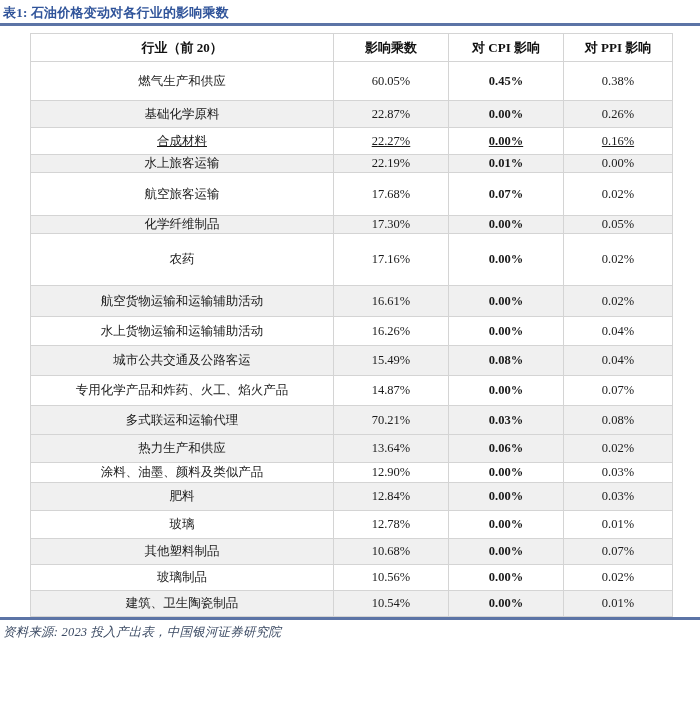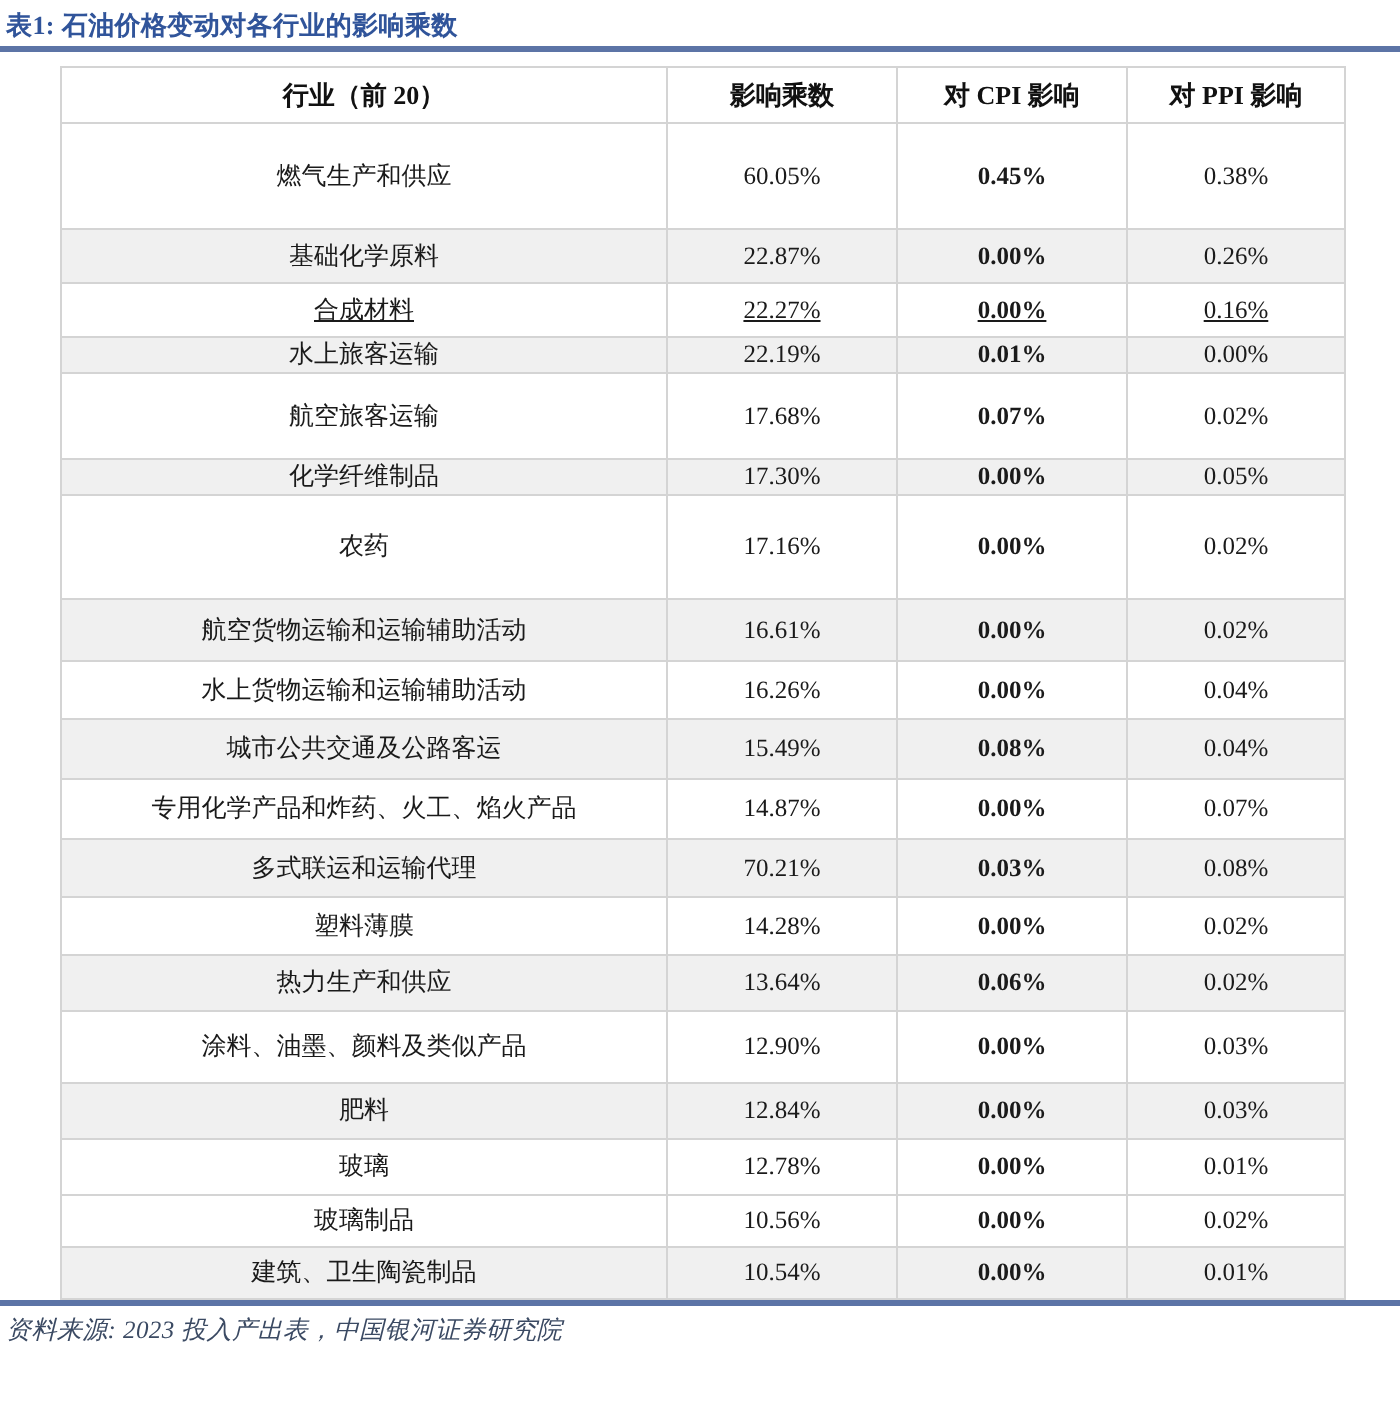--- a/index.html
+++ b/index.html
@@ -82,21 +82,21 @@
     </colgroup>
     <thead>
       <tr>
         <th>行业（前 20）</th>
         <th>影响乘数</th>
         <th>对 CPI 影响</th>
         <th>对 PPI 影响</th>
       </tr>
     </thead>
     <tbody id="table-body">
-        <tr style="height: 53px;">
+        <tr style="height: 39px;">
           <td class="col-industry">燃气生产和供应</td>
           <td class="col-multiplier">60.05%</td>
           <td class="col-cpi">0.45%</td>
           <td class="col-ppi">0.38%</td>
         </tr>
         <tr class="striped" style="height: 27px;">
           <td class="col-industry">基础化学原料</td>
           <td class="col-multiplier">22.87%</td>
           <td class="col-cpi">0.00%</td>
           <td class="col-ppi">0.26%</td>
@@ -154,50 +154,50 @@
           <td class="col-multiplier">14.87%</td>
           <td class="col-cpi">0.00%</td>
           <td class="col-ppi">0.07%</td>
         </tr>
         <tr class="striped" style="height: 29px;">
           <td class="col-industry">多式联运和运输代理</td>
           <td class="col-multiplier">70.21%</td>
           <td class="col-cpi">0.03%</td>
           <td class="col-ppi">0.08%</td>
         </tr>
-        <tr style="height: 29px;">
-          <td class="col-industry">塑料薄膜</td>
-          <td class="col-multiplier">14.28%</td>
-          <td class="col-cpi">0.00%</td>
-          <td class="col-ppi">0.02%</td>
-        </tr>
         <tr class="striped" style="height: 28px;">
           <td class="col-industry">热力生产和供应</td>
           <td class="col-multiplier">13.64%</td>
           <td class="col-cpi">0.06%</td>
           <td class="col-ppi">0.02%</td>
         </tr>
-        <tr style="height: 36px;">
+        <tr style="height: 20px;">
           <td class="col-industry">涂料、油墨、颜料及类似产品</td>
           <td class="col-multiplier">12.90%</td>
           <td class="col-cpi">0.00%</td>
           <td class="col-ppi">0.03%</td>
         </tr>
         <tr class="striped" style="height: 28px;">
           <td class="col-industry">肥料</td>
           <td class="col-multiplier">12.84%</td>
           <td class="col-cpi">0.00%</td>
           <td class="col-ppi">0.03%</td>
         </tr>
         <tr style="height: 28px;">
           <td class="col-industry">玻璃</td>
           <td class="col-multiplier">12.78%</td>
           <td class="col-cpi">0.00%</td>
           <td class="col-ppi">0.01%</td>
         </tr>
+        <tr class="striped" style="height: 26px;">
+          <td class="col-industry">其他塑料制品</td>
+          <td class="col-multiplier">10.68%</td>
+          <td class="col-cpi">0.00%</td>
+          <td class="col-ppi">0.07%</td>
+        </tr>
         <tr style="height: 26px;">
           <td class="col-industry">玻璃制品</td>
           <td class="col-multiplier">10.56%</td>
           <td class="col-cpi">0.00%</td>
           <td class="col-ppi">0.02%</td>
         </tr>
         <tr class="striped" style="height: 26px;">
           <td class="col-industry">建筑、卫生陶瓷制品</td>
           <td class="col-multiplier">10.54%</td>
           <td class="col-cpi">0.00%</td>

